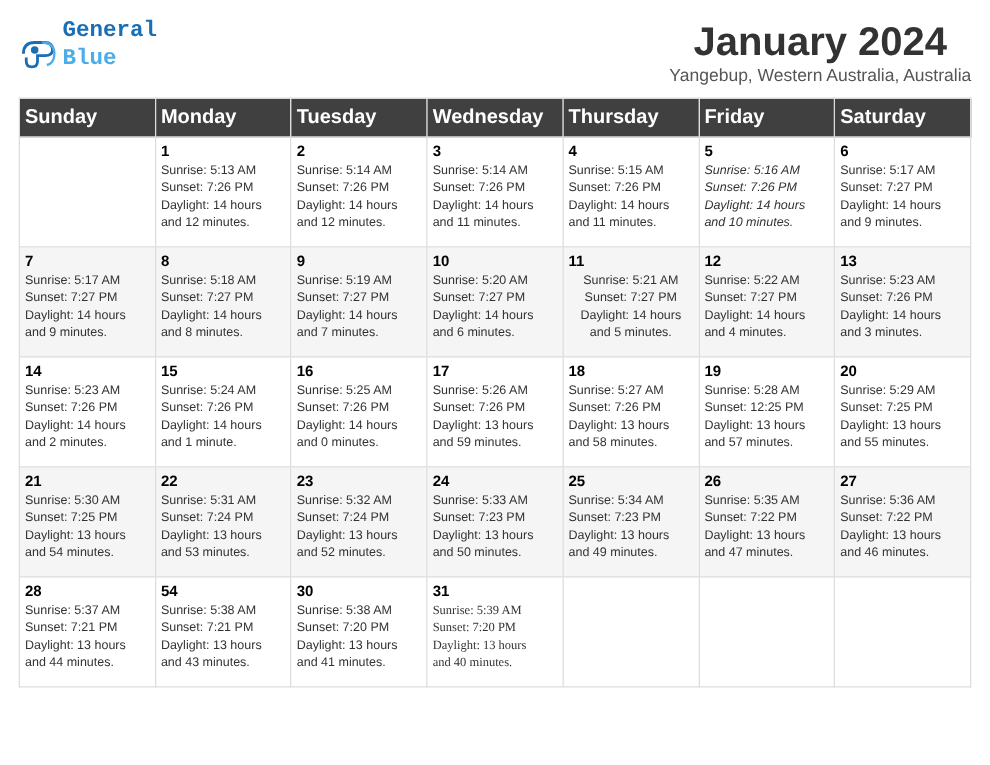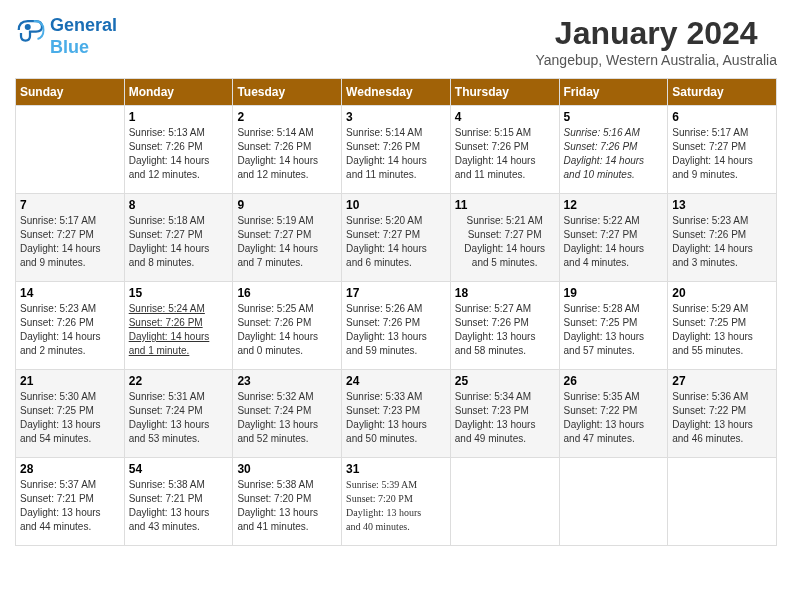--- a/index.html
+++ b/index.html
@@ -11,21 +11,22 @@
       padding: 15px;
     }
     .header {
       display: flex;
       justify-content: space-between;
       align-items: flex-start;
       margin-bottom: 10px;
     }
     .logo {
       display: flex;
-      align-items: flex-start;
+      align-items: flex-end;
+      font-family: Liberation Mono, monospace;
     }
     .logo-text {
       font-size: 18px;
       font-weight: bold;
       color: #333;
       line-height: 1.2;
     }
     .logo-text span {
       color: #1a6eb5;
     }
@@ -45,25 +46,25 @@
     .subtitle {
       font-size: 14px;
       color: #555;
     }
     table {
       width: 100%;
       border-collapse: collapse;
       font-size: 11px;
     }
     thead tr th {
-      background-color: #a16207;
+      background-color: #404040;
       color: #fff;
       padding: 6px 4px;
       text-align: left;
-      font-size: 12px;
+      font-size: 16px;
       font-weight: bold;
       border: 1px solid #ddd;
     }
     tbody tr td {
       border: 1px solid #ddd;
       vertical-align: top;
       padding: 4px;
       height: 88px;
       width: 108px;
     }
@@ -222,21 +223,21 @@
       <tr>
         <td>
           <span class="day-num">14</span>
           <div class="day-info" style="white-space: pre-line;">Sunrise: 5:23 AM
 Sunset: 7:26 PM
 Daylight: 14 hours
 and 2 minutes.</div>
         </td>
         <td>
           <span class="day-num">15</span>
-          <div class="day-info" style="white-space: pre-line; text-decoration: underline;">Sunrise: 5:24 AM
+          <div class="day-info" style="white-space: pre-line;">Sunrise: 5:24 AM
 Sunset: 7:26 PM
 Daylight: 14 hours
 and 1 minute.</div>
         </td>
         <td>
           <span class="day-num">16</span>
           <div class="day-info" style="white-space: pre-line;">Sunrise: 5:25 AM
 Sunset: 7:26 PM
 Daylight: 14 hours
 and 0 minutes.</div>
@@ -251,21 +252,21 @@
         <td>
           <span class="day-num">18</span>
           <div class="day-info" style="white-space: pre-line;">Sunrise: 5:27 AM
 Sunset: 7:26 PM
 Daylight: 13 hours
 and 58 minutes.</div>
         </td>
         <td>
           <span class="day-num">19</span>
           <div class="day-info" style="white-space: pre-line;">Sunrise: 5:28 AM
-Sunset: 7:25 PM
+Sunset: 12:25 PM
 Daylight: 13 hours
 and 57 minutes.</div>
         </td>
         <td>
           <span class="day-num">20</span>
           <div class="day-info" style="white-space: pre-line;">Sunrise: 5:29 AM
 Sunset: 7:25 PM
 Daylight: 13 hours
 and 55 minutes.</div>
         </td>

